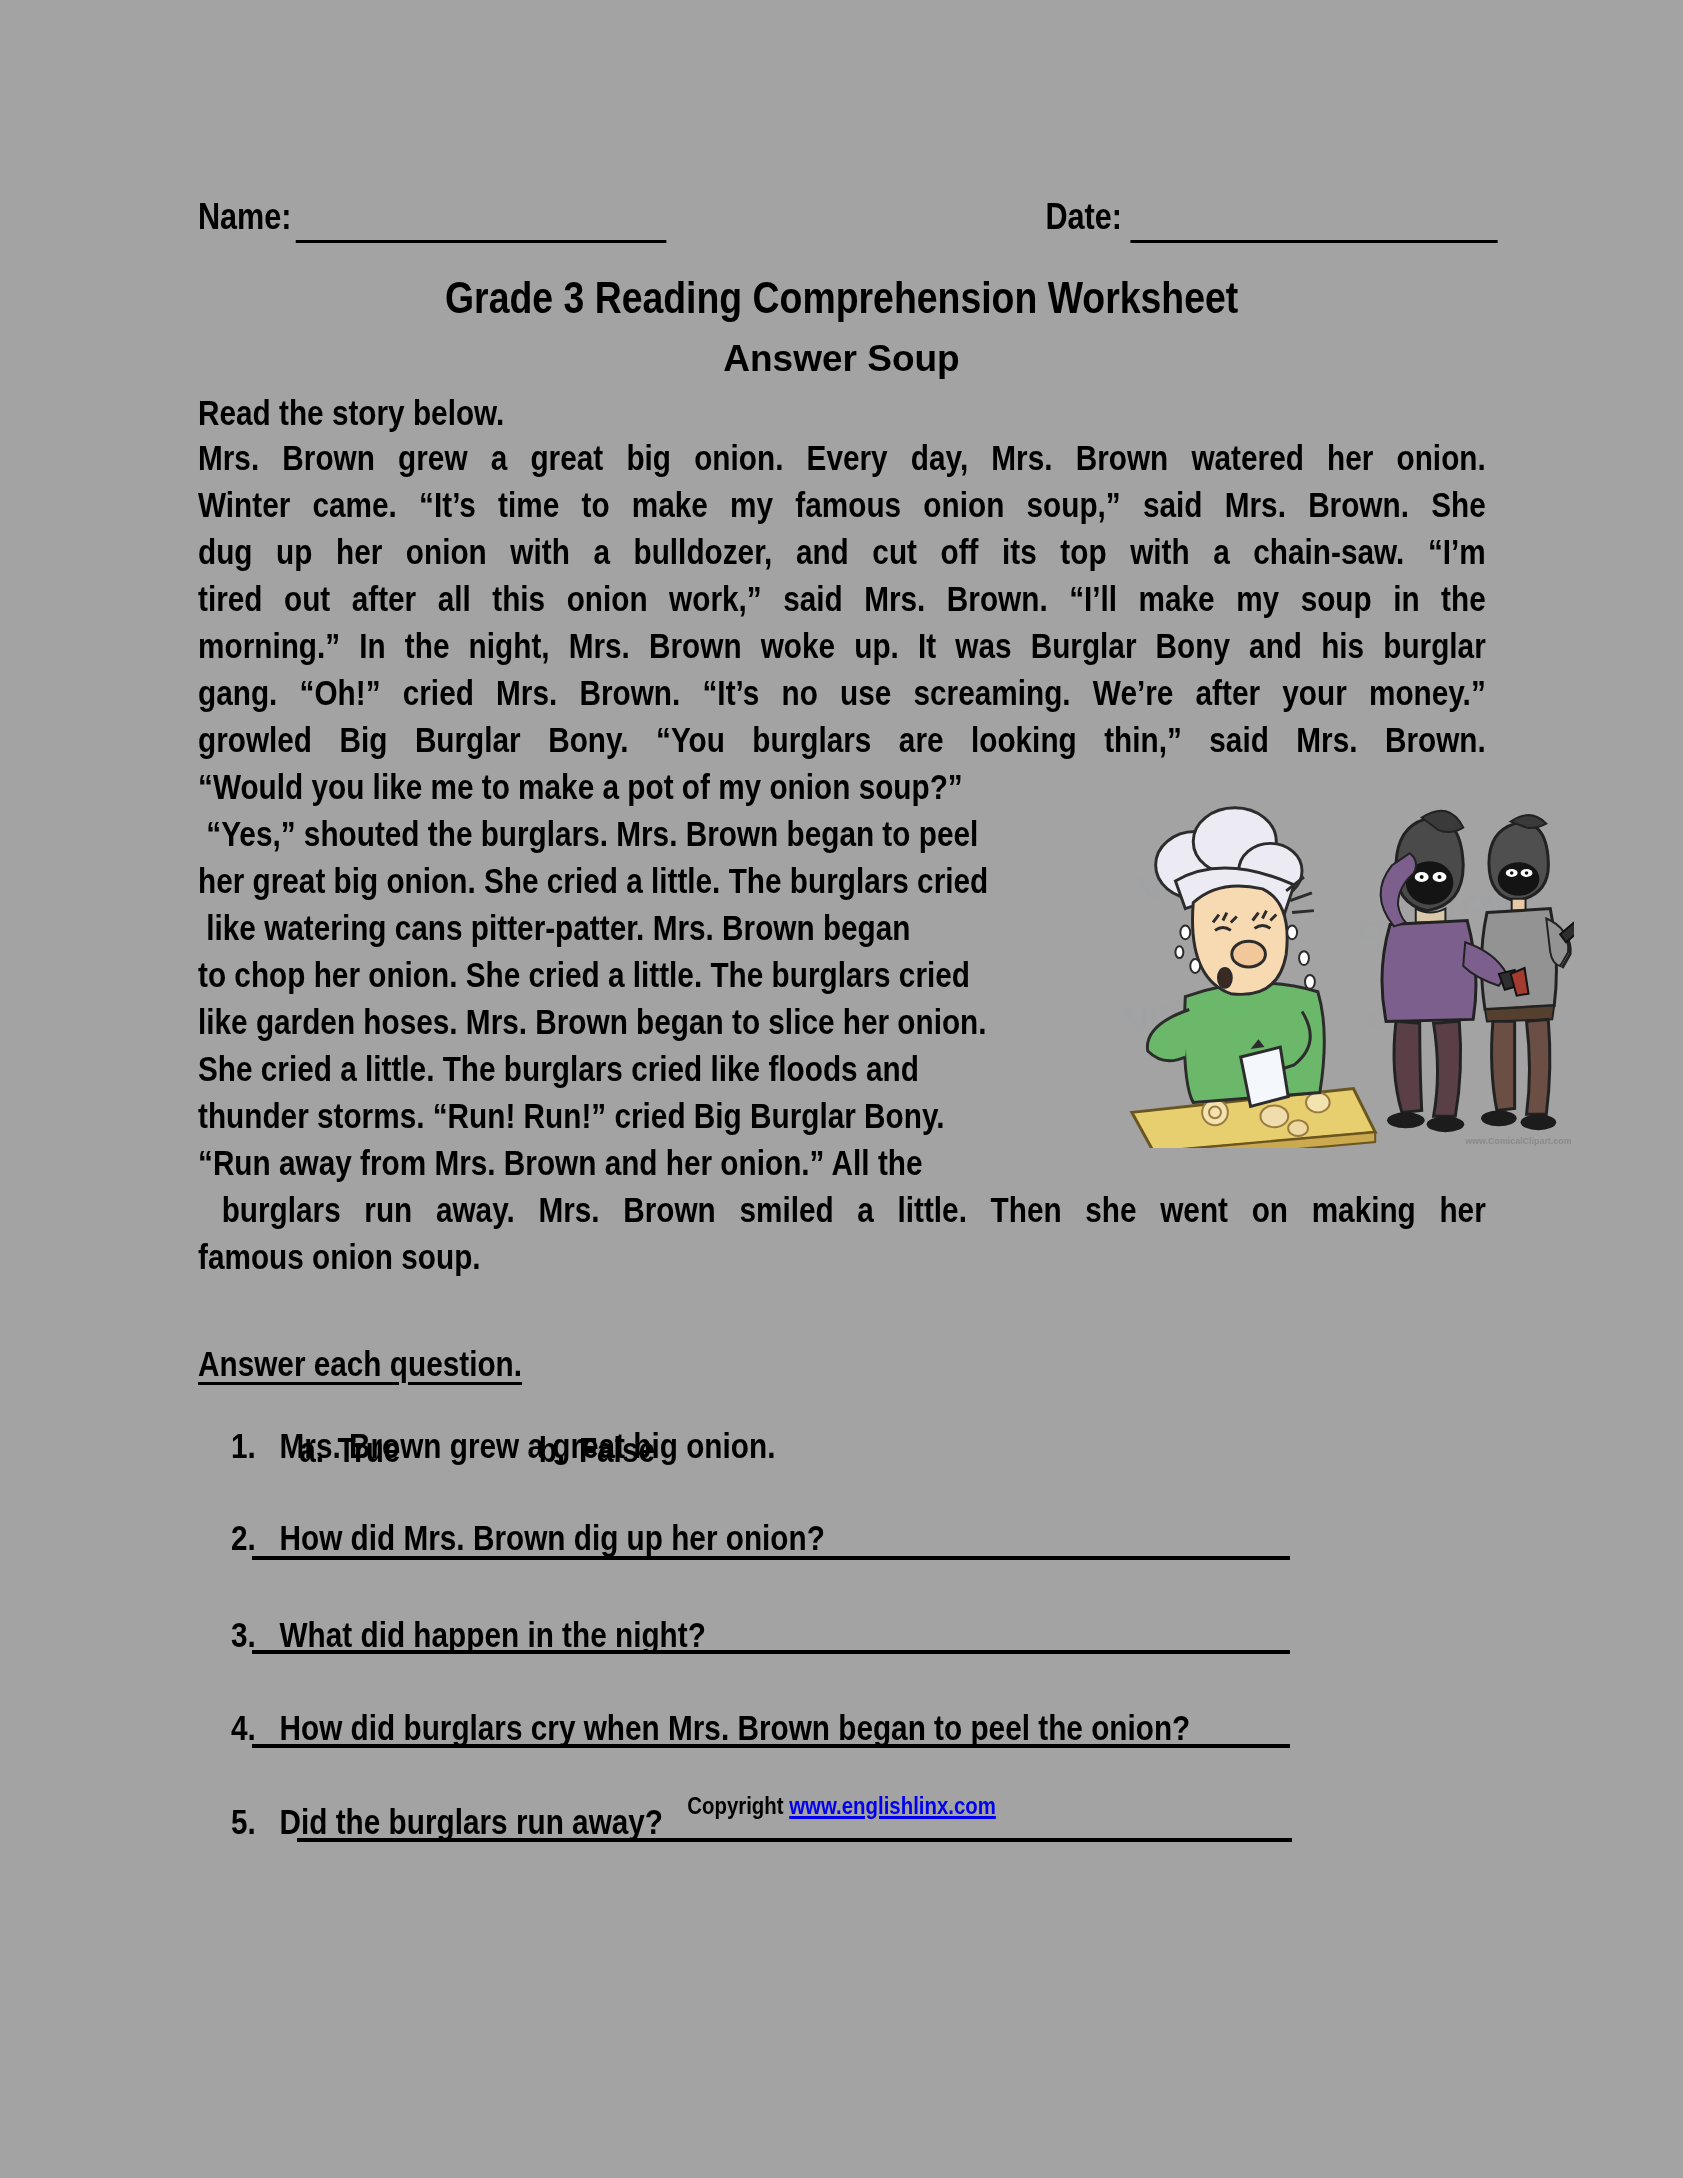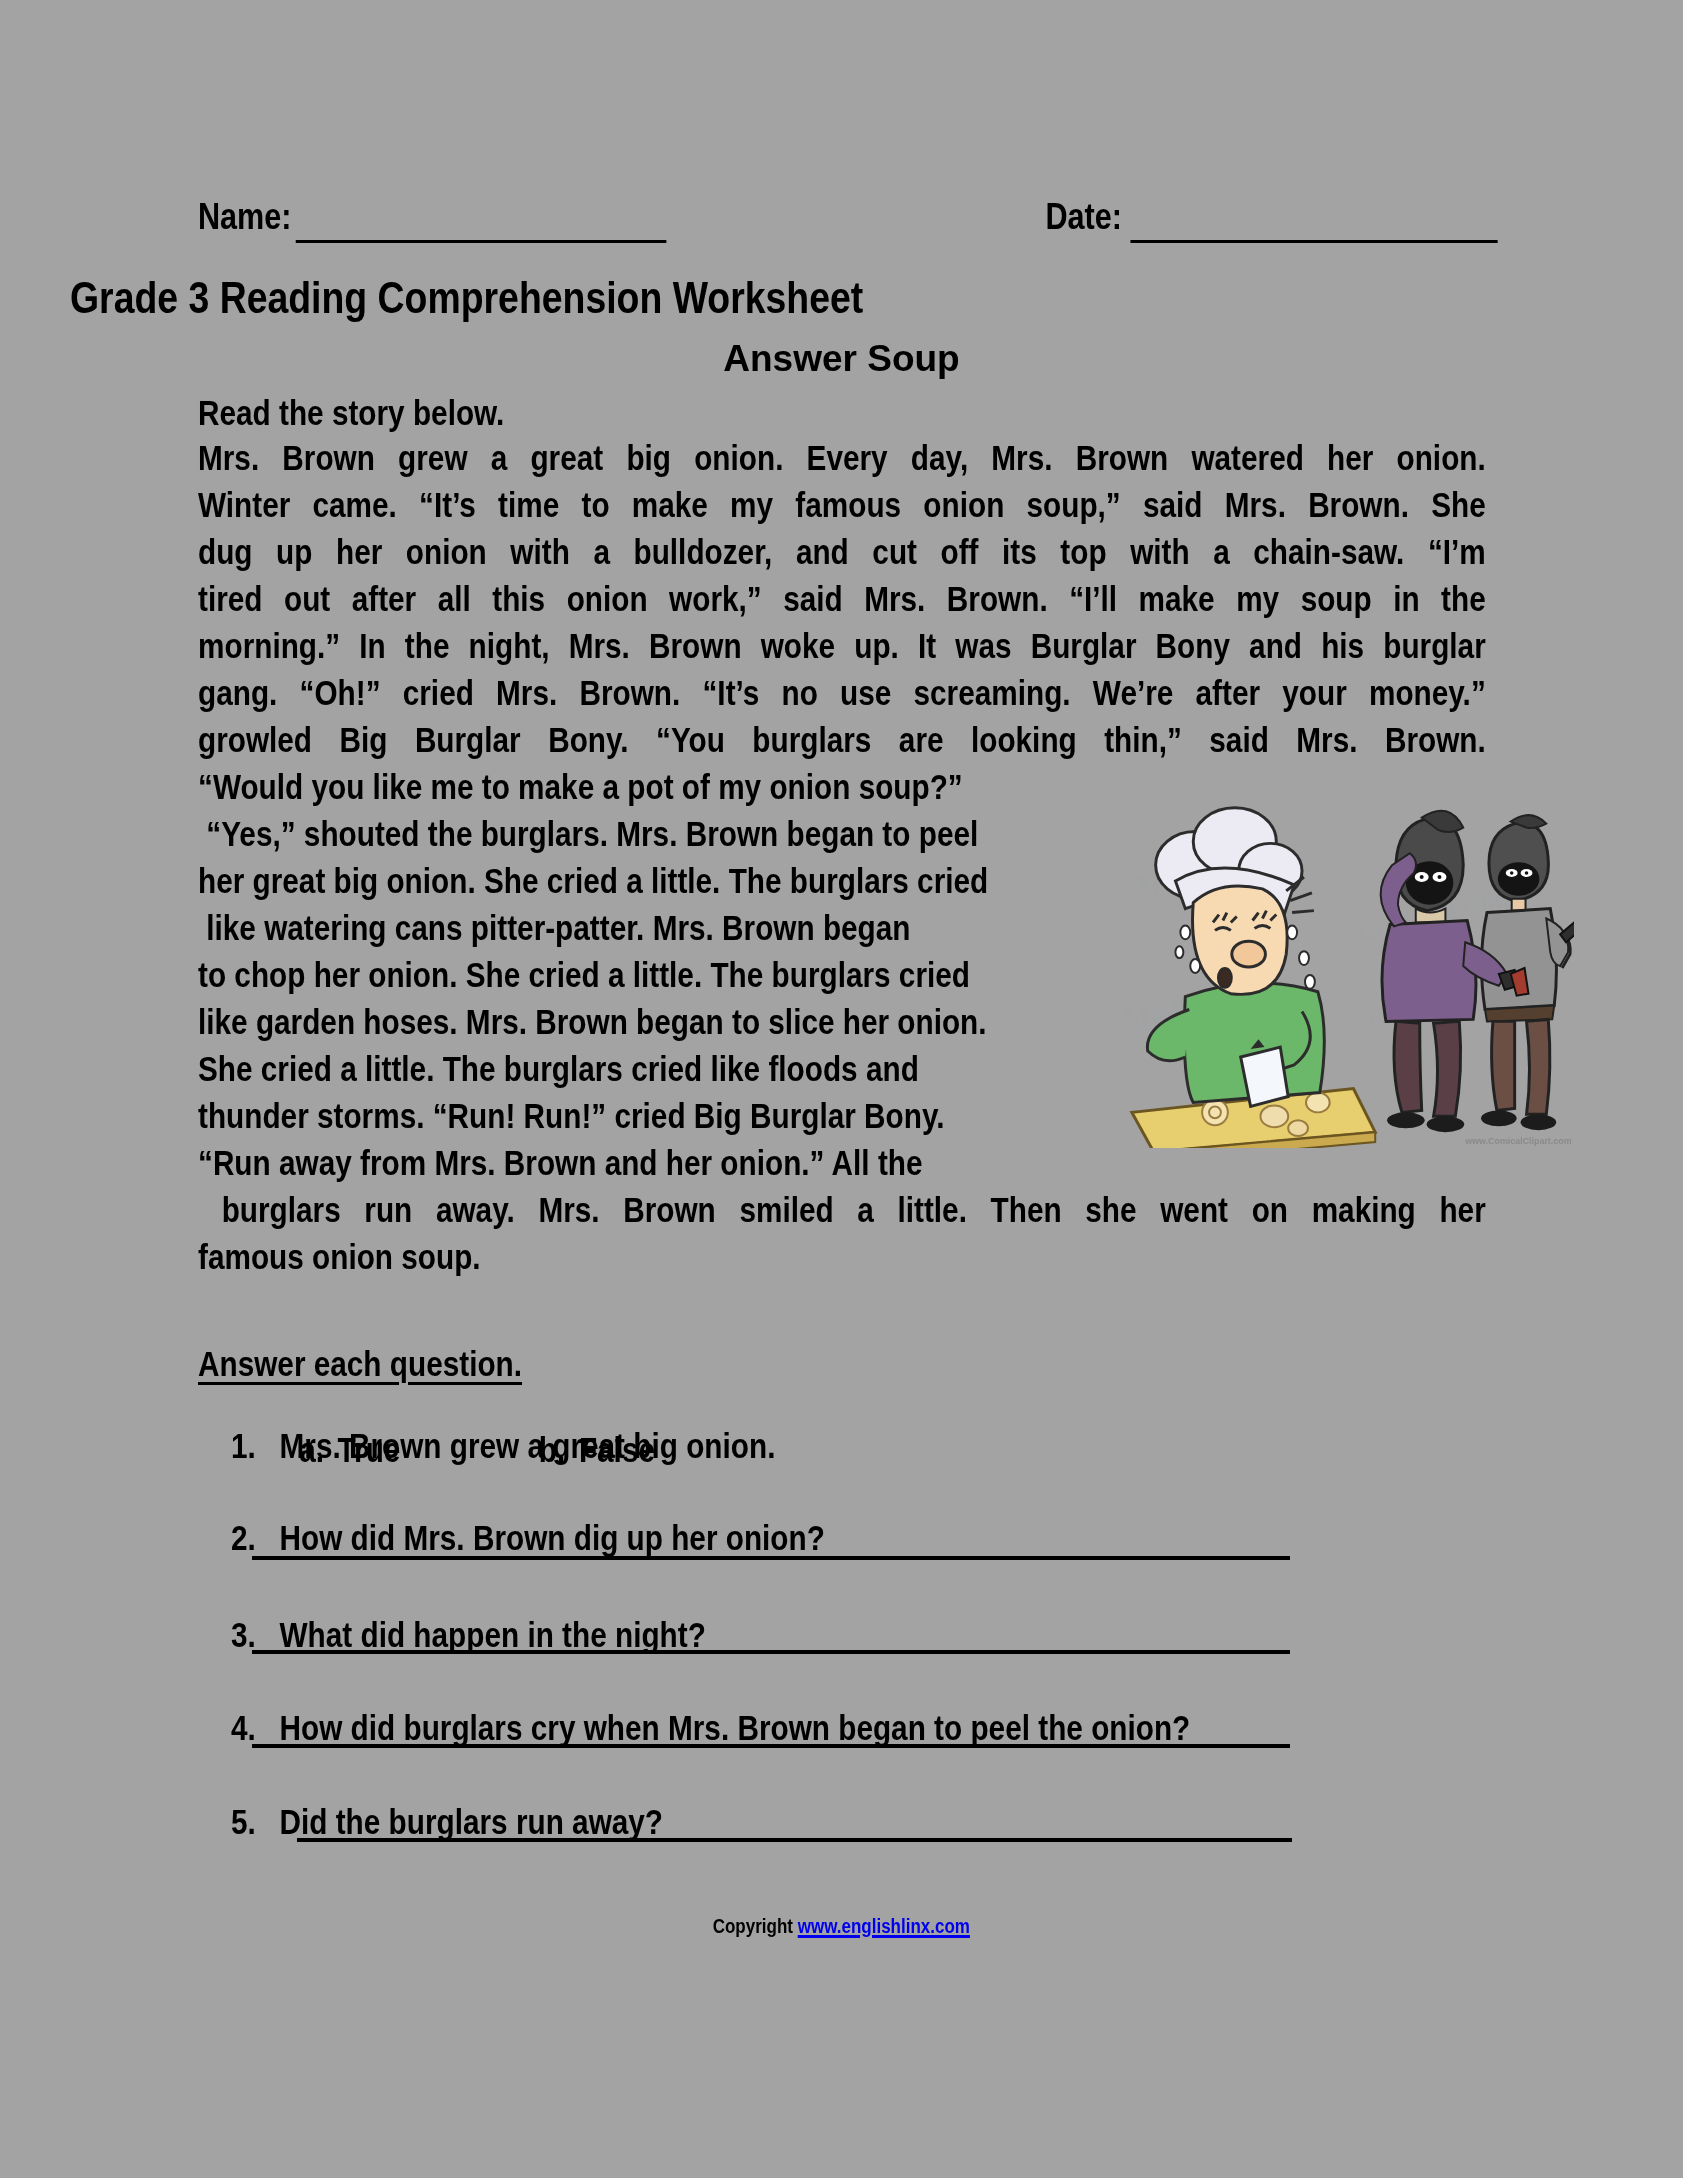--- a/index.html
+++ b/index.html
@@ -16,21 +16,21 @@
 
   
   .hdr-row{position:absolute;left:198px;top:196px;width:1515px;height:59px;transform:scaleX(0.85);transform-origin:0 0;}
   .hdr-label{position:absolute;top:0;font-size:36px;white-space:pre;}
   .lbl-name{left:0;}
   .lbl-date{left:997px;}
   .blank{position:absolute;top:44px;height:0;border-top:3px solid #000;}
   .blank-name{left:115px;width:436px;}
   .blank-date{left:1097px;width:432px;}
 
-  .title{position:absolute;left:0;top:273px;width:1683px;text-align:left;font-size:44px;white-space:pre;}
+  .title{position:absolute;left:0;top:273px;width:1683px;text-align:center;font-size:44px;white-space:pre;}
   .subtitle{position:absolute;left:0;top:338px;width:1683px;text-align:center;font-size:37px;white-space:pre;}
 
   .instruction{position:absolute;left:198px;top:393px;font-size:35px;white-space:pre;transform:scaleX(0.85);transform-origin:0 0;}
 
   
   .story{position:absolute;left:198px;top:434px;width:1515px;transform:scaleX(0.85);transform-origin:0 0;font-size:35px;}
   .sline{height:47px;line-height:47px;white-space:pre-wrap;}
   .j{text-align:justify;text-align-last:justify;}
 
   
@@ -46,21 +46,21 @@
   .opt{position:absolute;top:0;white-space:pre;}
   .opt-a{left:119px;} .opt-b{left:401px;}
   .opt-label{margin-right:16px;}
   .ans-line{position:absolute;height:0;border-top:4px solid #000;}
   .al2{left:252px;top:1556px;width:1038px;}
   .al3{left:252px;top:1650px;width:1038px;}
   .al4{left:252px;top:1744px;width:1038px;}
   .al5{left:297px;top:1838px;width:995px;}
 
   
-  .copyright{position:absolute;left:0;top:1915px;width:1683px;text-align:center;font-size:20px;}
+  .copyright{position:absolute;left:0;top:1792px;width:1683px;text-align:center;font-size:24px;}
   .copyright a{text-decoration:underline;text-decoration-thickness:3px;}
 </style>
 </head>
 <body>
 
 <div class="page">
 
   <div class="hdr-row">
     <span class="hdr-label lbl-name">Name:</span>
     <div class="blank blank-name"></div>

